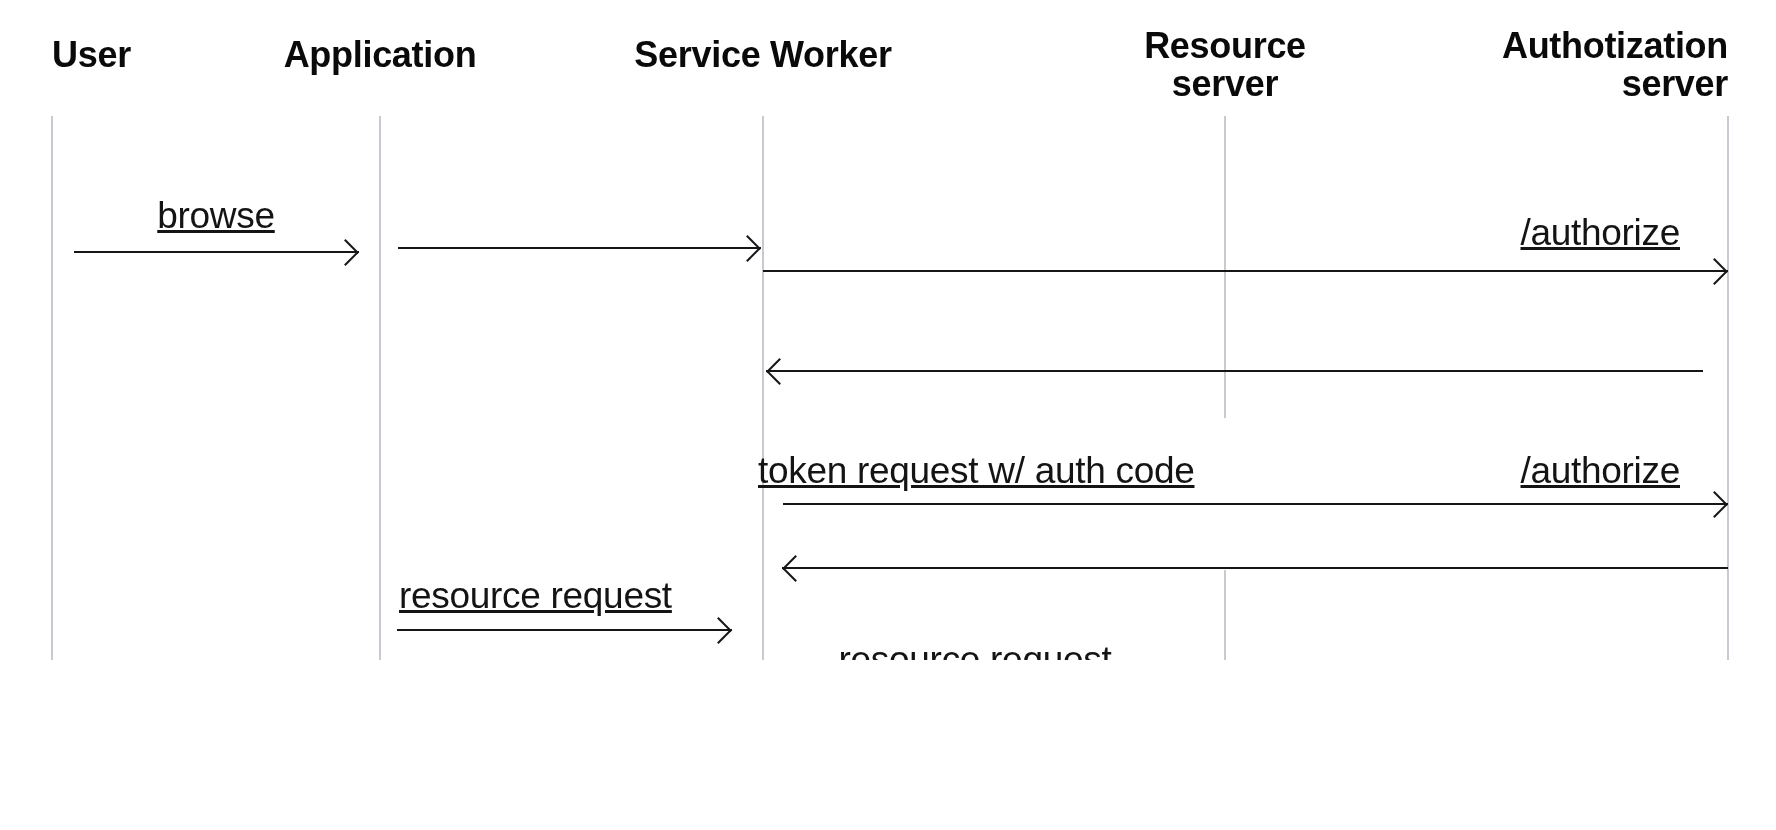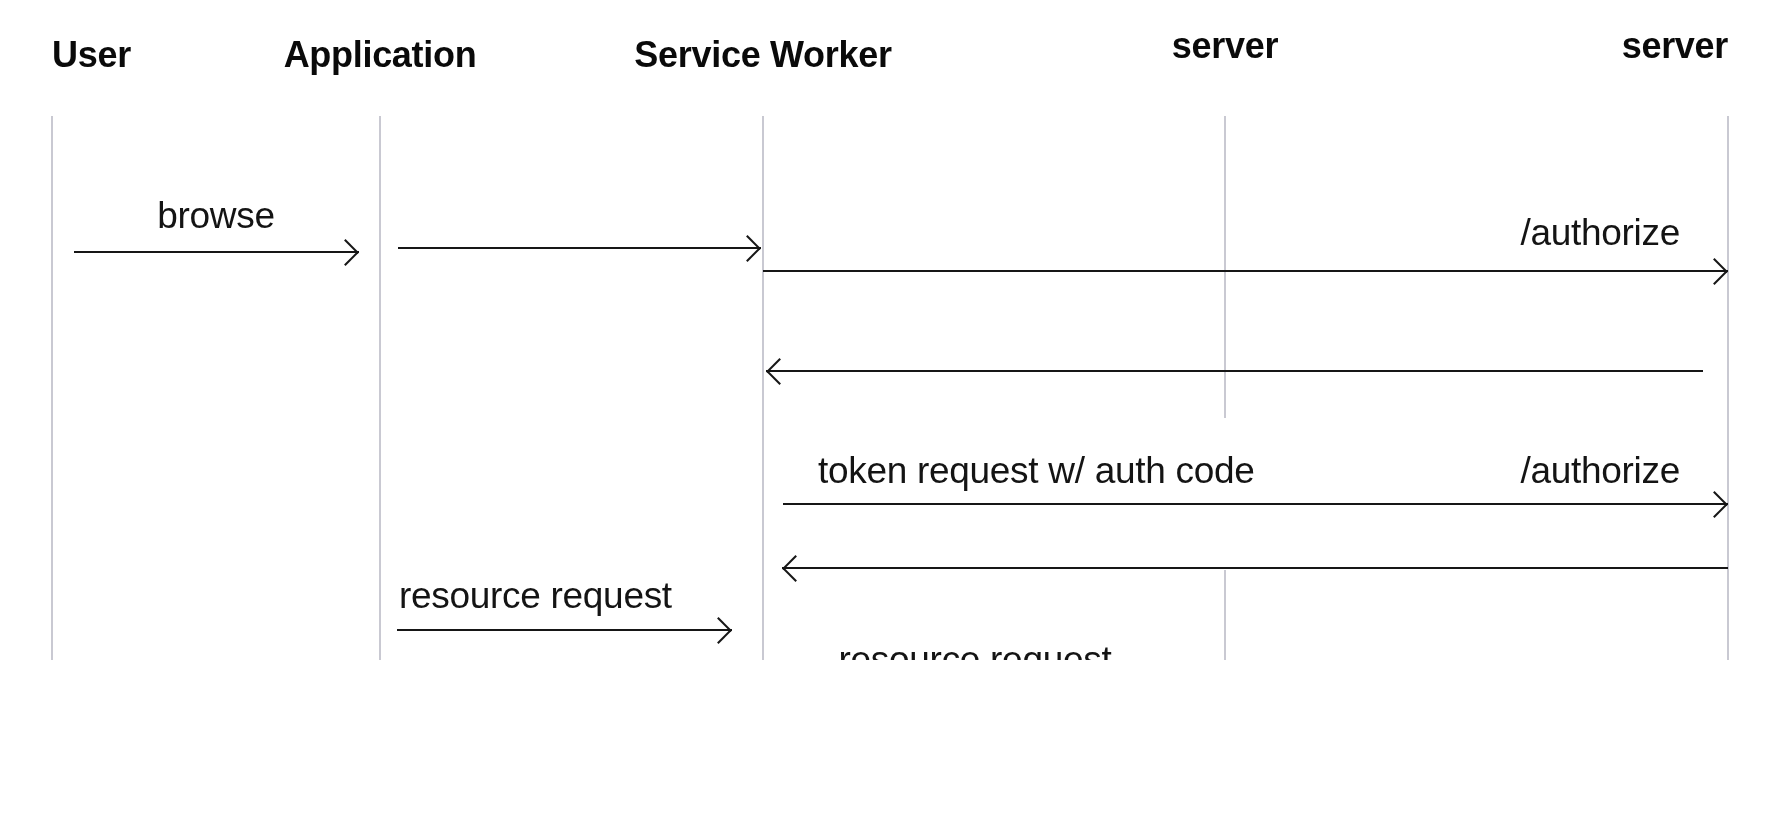--- a/index.html
+++ b/index.html
@@ -45,62 +45,65 @@
     border-bottom:2.8px solid var(--arrow,#161616);
     border-left:2.8px solid var(--arrow,#161616);
   }
   .msg-label{
     position:absolute;
     font-size:37px;
     line-height:40px;
     color:var(--label,#141414);
     white-space:nowrap;
     letter-spacing:-0.3px;
+    text-decoration:underline;
   }
   .msg-label.center{transform:translateX(-50%);}
   .msg-label.right{transform:translateX(-100%);}
 </style>
 </head>
 <body>
 
 <div id="diagram" style="--bg: #ffffff; --arrow: #161616; --lifeline: #c9c9d2; --heading: #0a0a0a; --label: #141414;">
     <div class="actor-label left" style="left: 52px; top: 36px;">
       <div>User</div>
     </div>
     <div class="actor-label center" style="left: 763px; top: 36px;">
       <div>Service Worker</div>
     </div>
     <div class="actor-label center" style="left: 380px; top: 36px;">
       <div>Application</div>
     </div>
     <div class="actor-label center" style="left: 1225px; top: 27px;">
+      <div>Resource</div>
       <div>server</div>
     </div>
     <div class="actor-label right" style="left: 1728px; top: 27px;">
+      <div>Authotization</div>
       <div>server</div>
     </div>
     <div class="lifeline" style="left: 50.75px; top: 116px; height: 666px;"></div>
     <div class="lifeline" style="left: 378.75px; top: 116px; height: 666px;"></div>
     <div class="lifeline" style="left: 761.75px; top: 116px; height: 666px;"></div>
     <div class="lifeline" style="left: 1223.75px; top: 116px; height: 302px;"></div>
     <div class="lifeline" style="left: 1223.75px; top: 570px; height: 212px;"></div>
     <div class="lifeline" style="left: 1726.75px; top: 116px; height: 666px;"></div>
     <div class="msg-line" style="left: 74px; top: 250.6px; width: 285px;"></div>
     <div class="arrowhead right" style="left: 336.065px; top: 242.5px;"></div>
     <div class="msg-label center" style="left: 216px; top: 196px;">browse</div>
     <div class="msg-line" style="left: 398px; top: 246.6px; width: 363px;"></div>
     <div class="arrowhead right" style="left: 738.065px; top: 238.5px;"></div>
     <div class="msg-line" style="left: 763px; top: 269.6px; width: 965px;"></div>
     <div class="arrowhead right" style="left: 1705.07px; top: 261.5px;"></div>
     <div class="msg-label right" style="left: 1680px; top: 213px;">/authorize</div>
     <div class="msg-line" style="left: 766px; top: 369.6px; width: 937px;"></div>
     <div class="arrowhead left" style="left: 769.935px; top: 361.5px;"></div>
     <div class="msg-line" style="left: 783px; top: 502.6px; width: 945px;"></div>
     <div class="arrowhead right" style="left: 1705.07px; top: 494.5px;"></div>
-    <div class="msg-label left" style="left: 818px; top: 451px;">token request w/ auth code</div>
+    <div class="msg-label left" style="left: 758px; top: 451px;">token request w/ auth code</div>
     <div class="msg-label right" style="left: 1680px; top: 451px;">/authorize</div>
     <div class="msg-line" style="left: 782px; top: 566.6px; width: 946px;"></div>
     <div class="arrowhead left" style="left: 785.935px; top: 558.5px;"></div>
     <div class="msg-line" style="left: 397px; top: 628.6px; width: 335px;"></div>
     <div class="arrowhead right" style="left: 709.065px; top: 620.5px;"></div>
     <div class="msg-label left" style="left: 399px; top: 576px;">resource request</div>
     <div class="msg-line" style="left: 784px; top: 692.6px; width: 420px;"></div>
     <div class="arrowhead right" style="left: 1181.07px; top: 684.5px;"></div>
     <div class="msg-label center" style="left: 975px; top: 640px;">resource request</div>
   </div>

